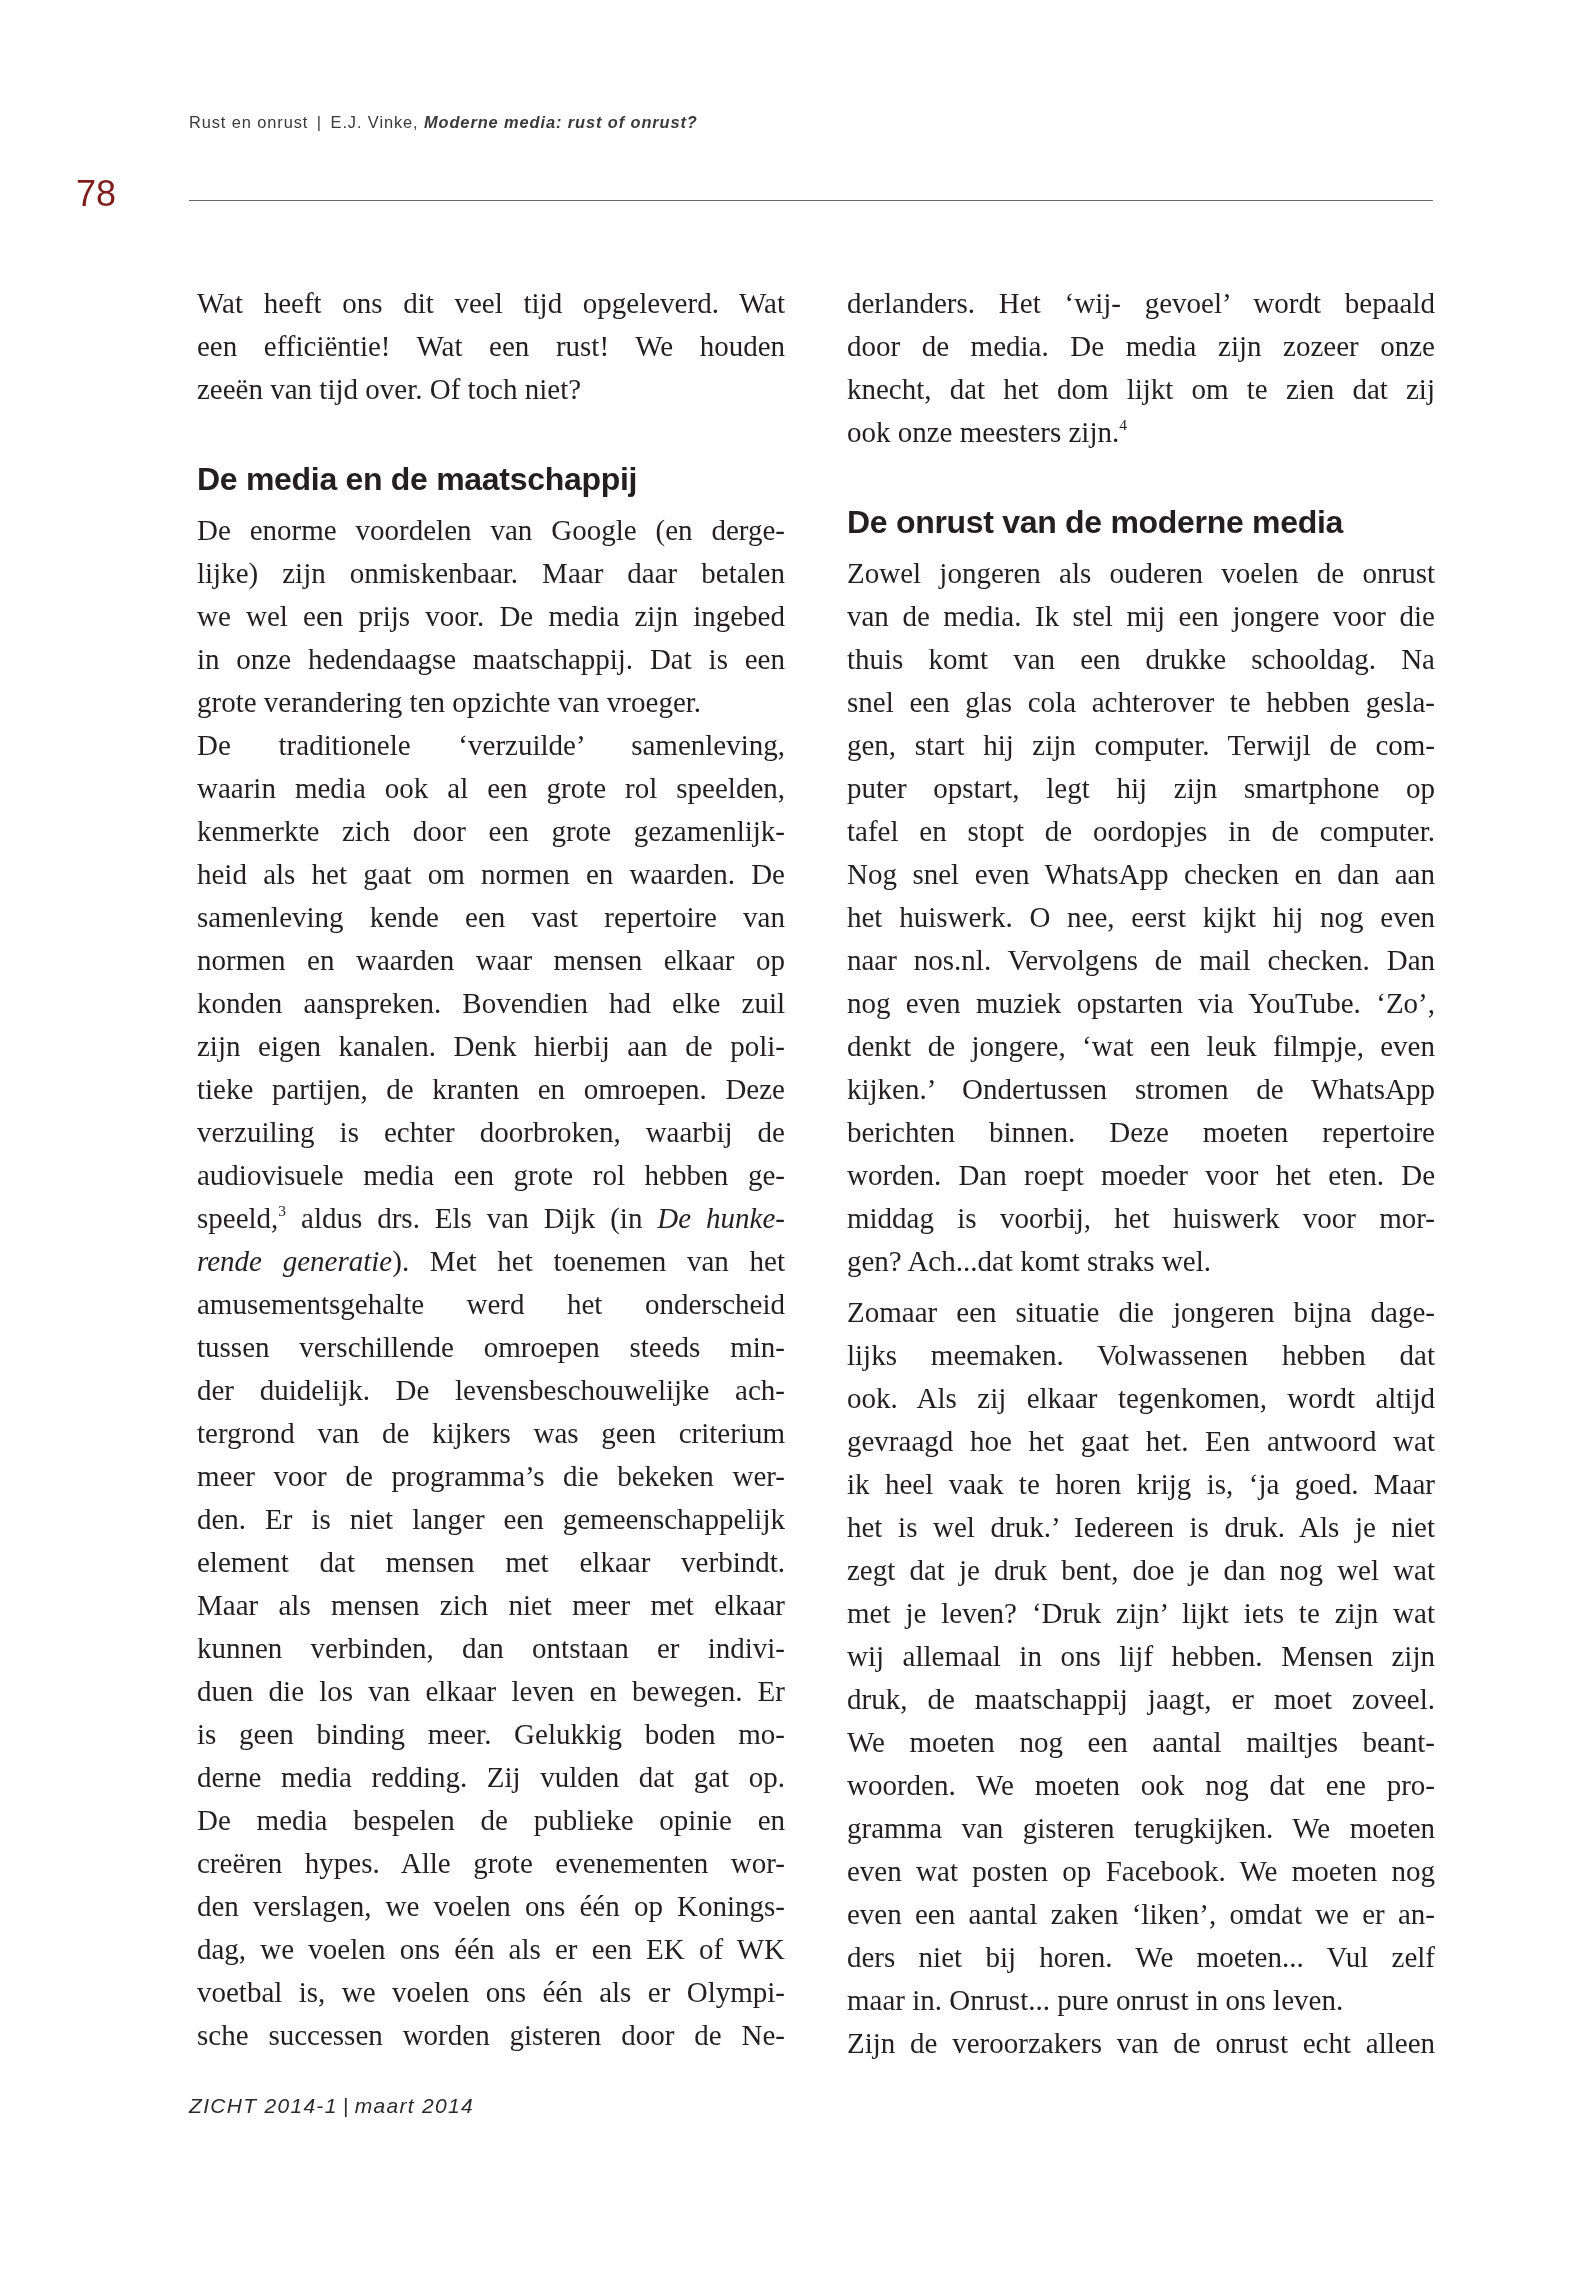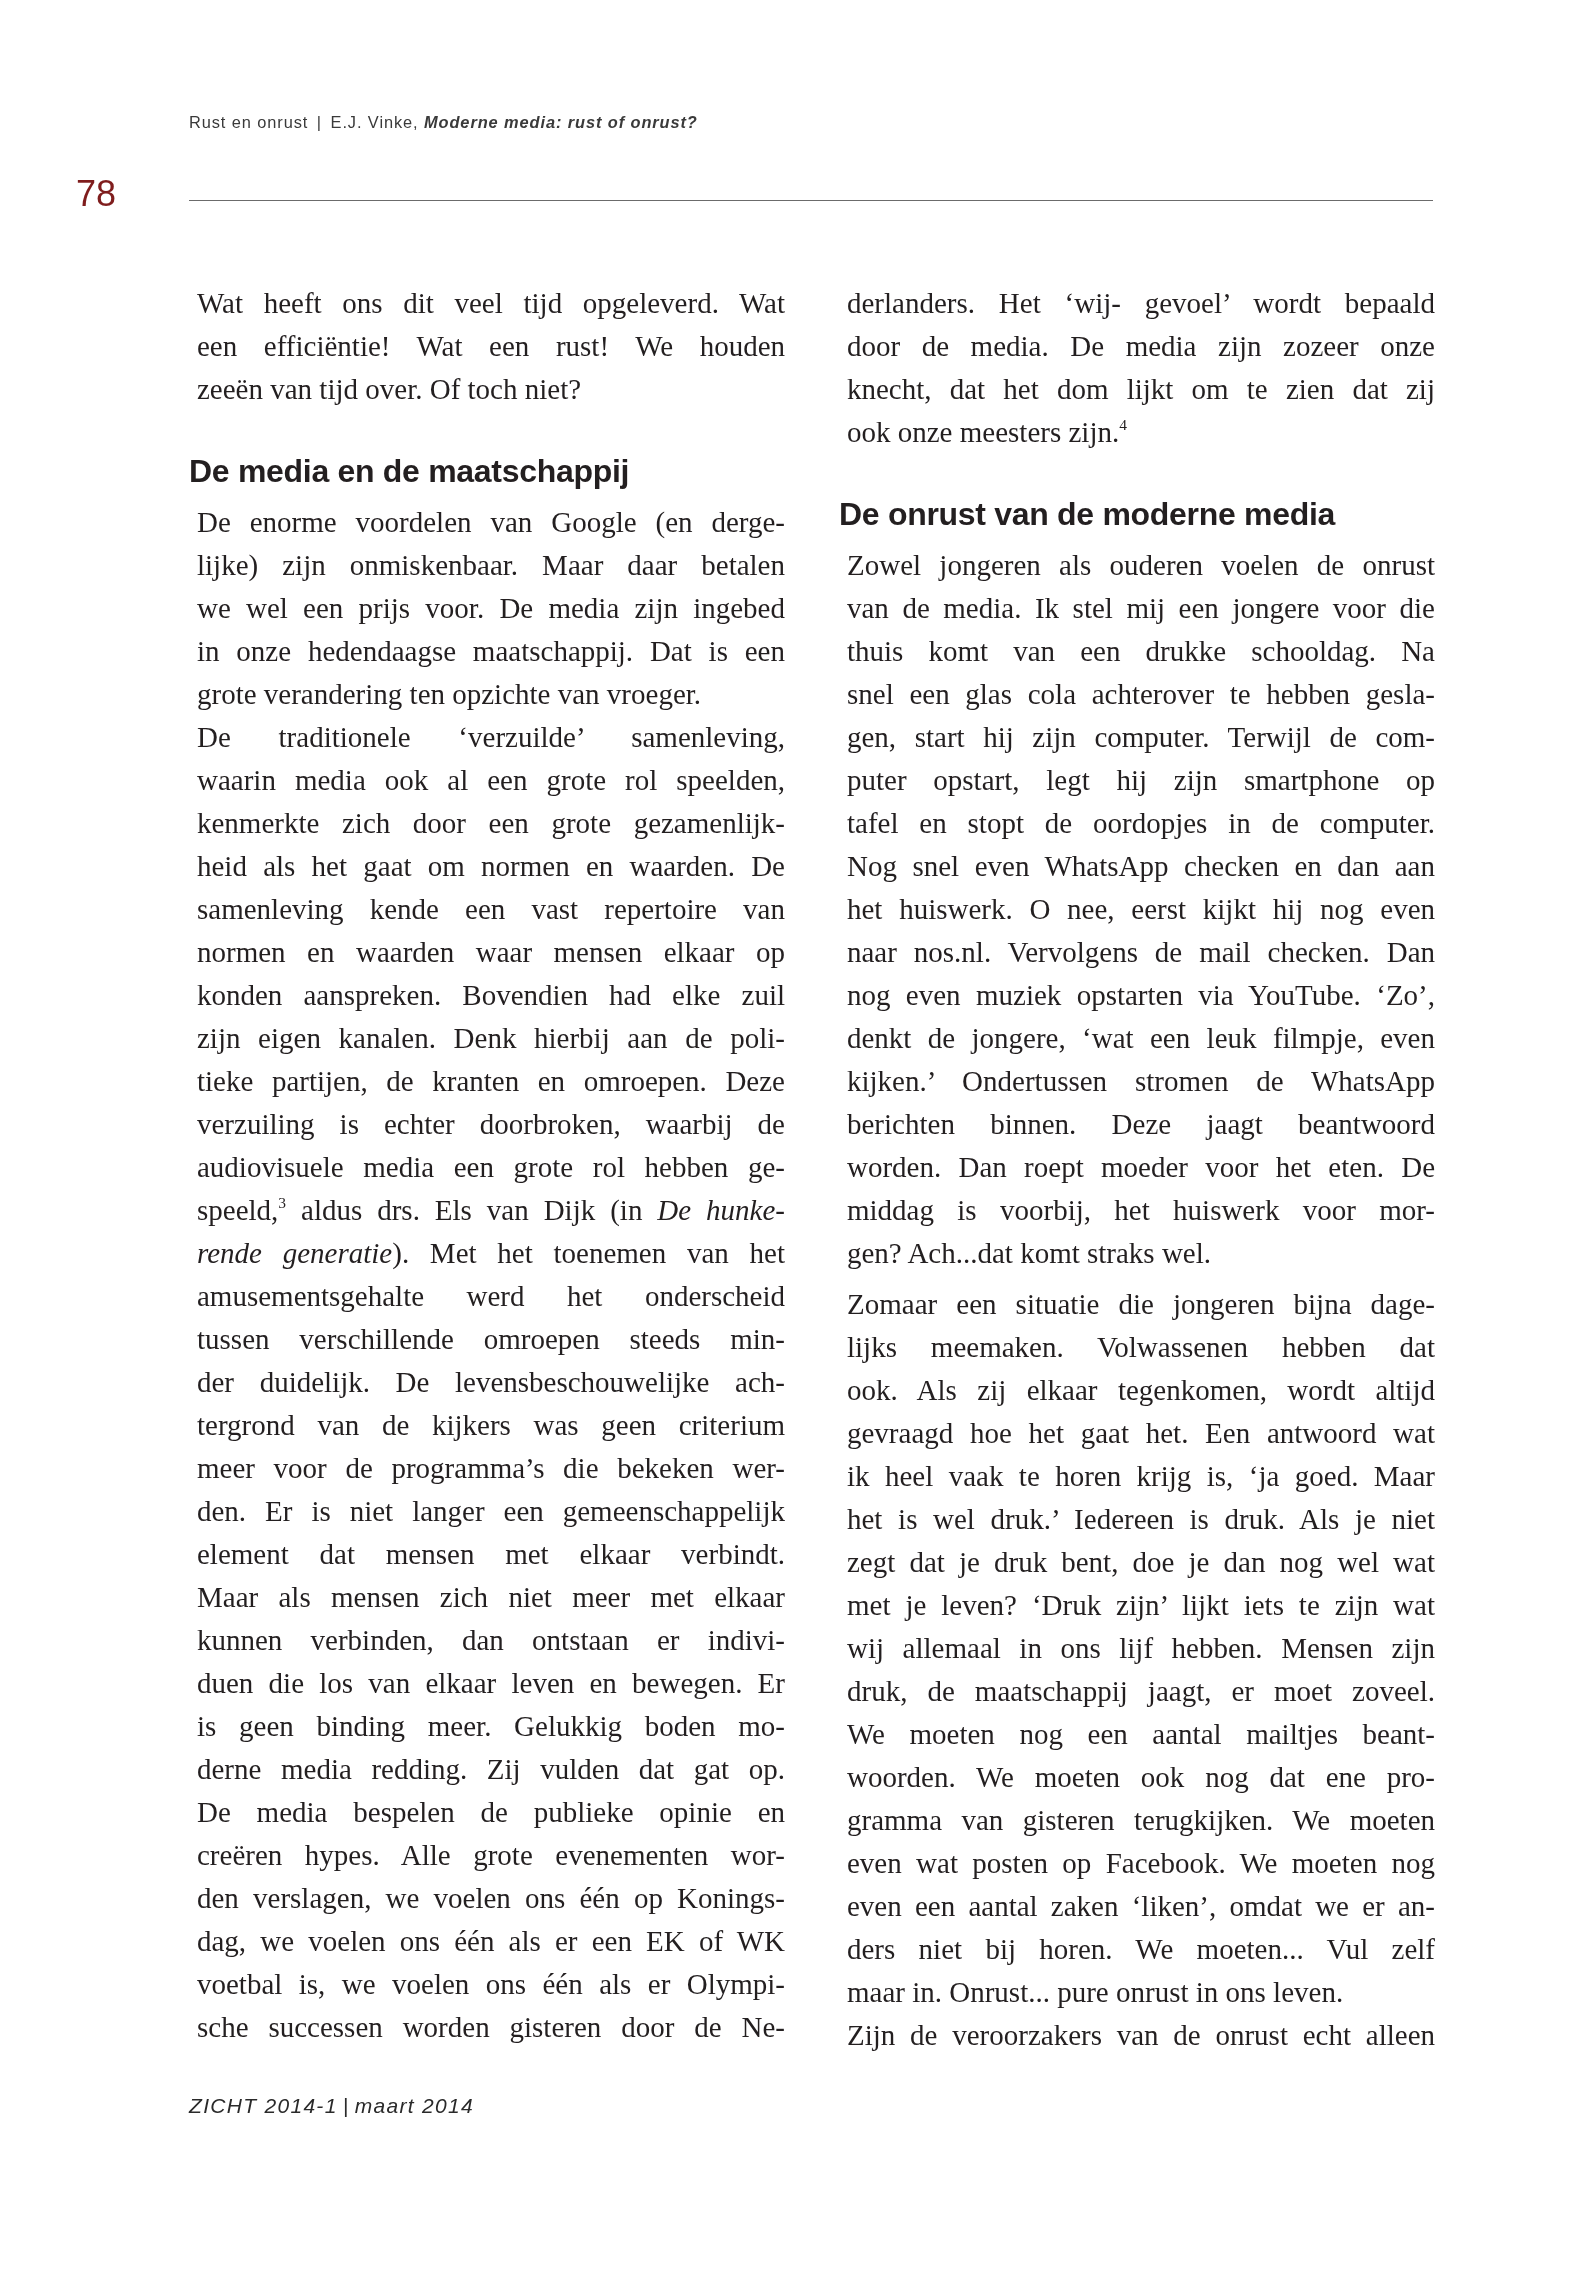--- a/index.html
+++ b/index.html
@@ -64,21 +64,21 @@
       overflow: visible;
     }
     .column .line.last {
       text-align-last: left;
     }
     .column h2 {
       font-family: "Liberation Sans", sans-serif;
       font-weight: bold;
       font-size: 32px;
       line-height: 43px;
-      margin: 0;
+      margin: 8px;
       letter-spacing: -0.3px;
       color: #231f20;
     }
     .gap { height: 31px; }
     sup {
       font-size: 15.5px;
       line-height: 0;
       vertical-align: 12px;
     }
     em { font-style: italic; }
@@ -170,21 +170,21 @@
     <span class="line">snel een glas cola achterover te hebben gesla-</span>
     <span class="line">gen, start hij zijn computer. Terwijl de com-</span>
     <span class="line">puter opstart, legt hij zijn smartphone op</span>
     <span class="line">tafel en stopt de oordopjes in de computer.</span>
     <span class="line">Nog snel even WhatsApp checken en dan aan</span>
     <span class="line">het huiswerk. O nee, eerst kijkt hij nog even</span>
     <span class="line">naar nos.nl. Vervolgens de mail checken. Dan</span>
     <span class="line">nog even muziek opstarten via YouTube. ‘Zo’,</span>
     <span class="line">denkt de jongere,  ‘wat een leuk filmpje, even</span>
     <span class="line">kijken.’ Ondertussen stromen de WhatsApp</span>
-    <span class="line">berichten binnen. Deze jaagt beantwoord</span>
+    <span class="line">berichten binnen. Deze moeten repertoire</span>
     <span class="line">worden. Dan roept moeder voor het eten. De</span>
     <span class="line">middag is voorbij, het huiswerk voor mor-</span>
     <span class="line last">gen? Ach...dat komt straks wel.</span>
   </p>
   <p>
     <span class="line">Zomaar een situatie die jongeren bijna dage-</span>
     <span class="line">lijks meemaken. Volwassenen hebben dat</span>
     <span class="line">ook. Als zij elkaar tegenkomen, wordt altijd</span>
     <span class="line">gevraagd hoe het gaat het. Een antwoord wat</span>
     <span class="line">ik heel vaak te horen krijg is, ‘ja goed. Maar</span>

